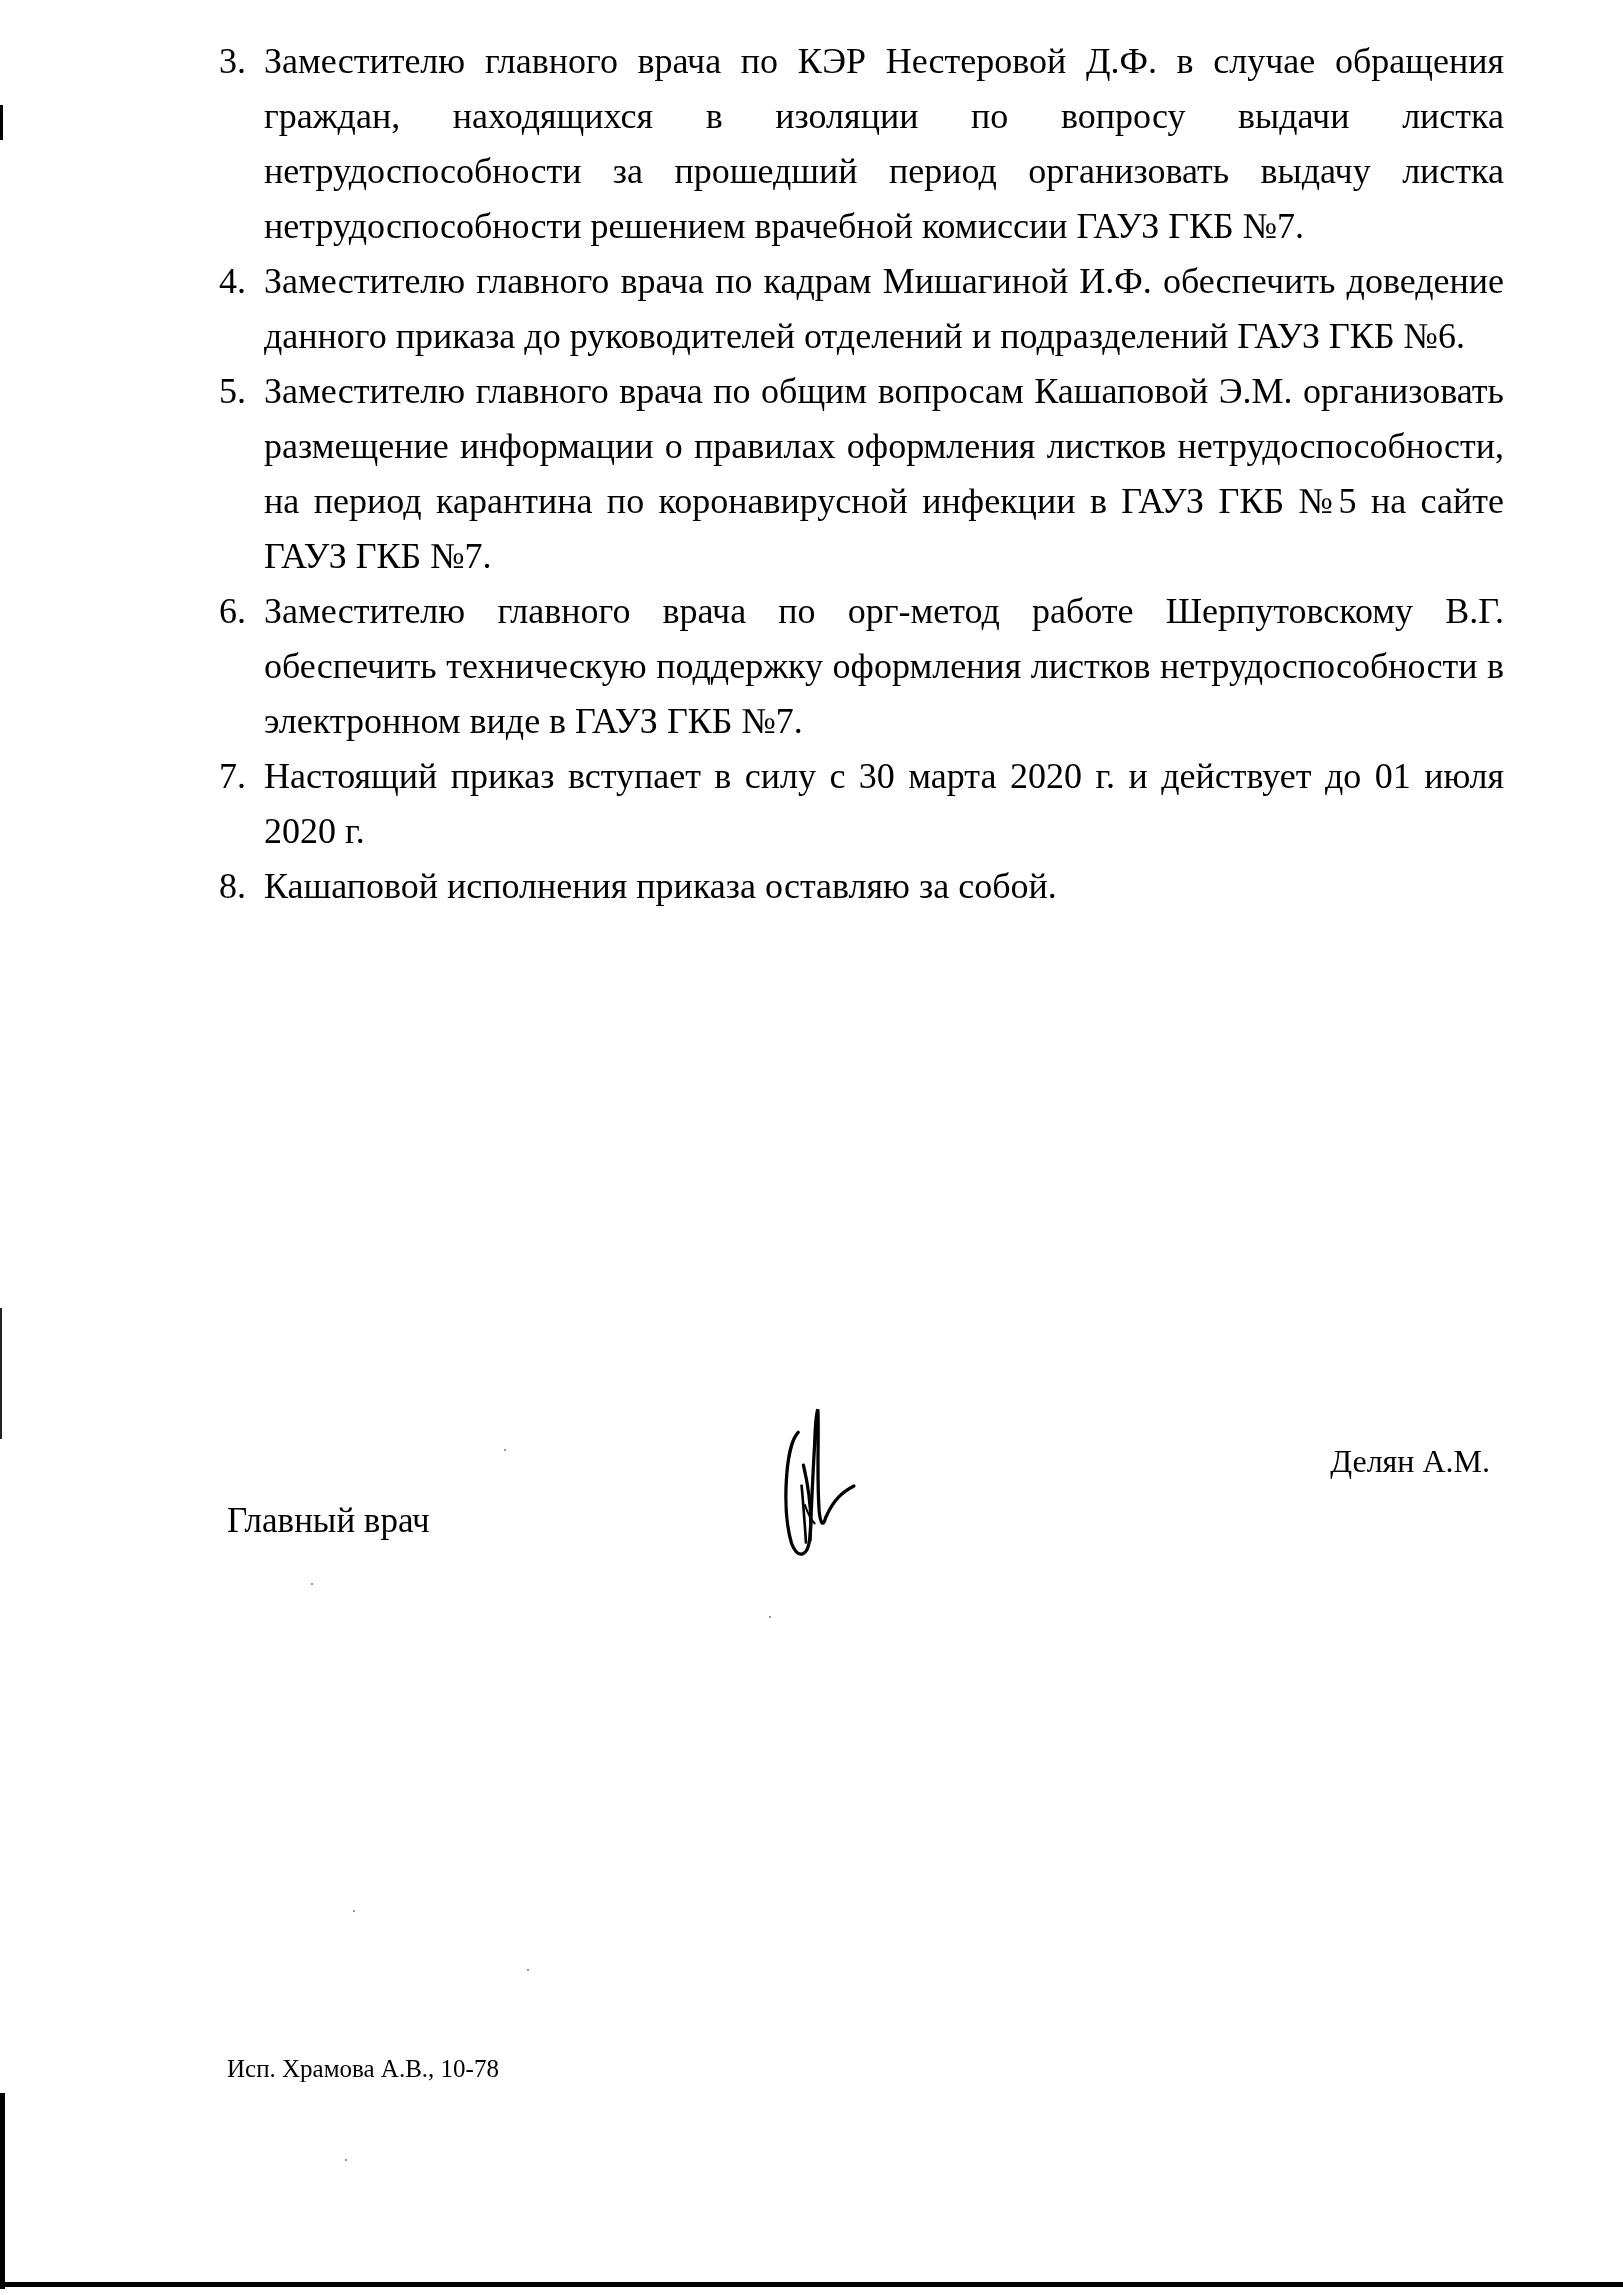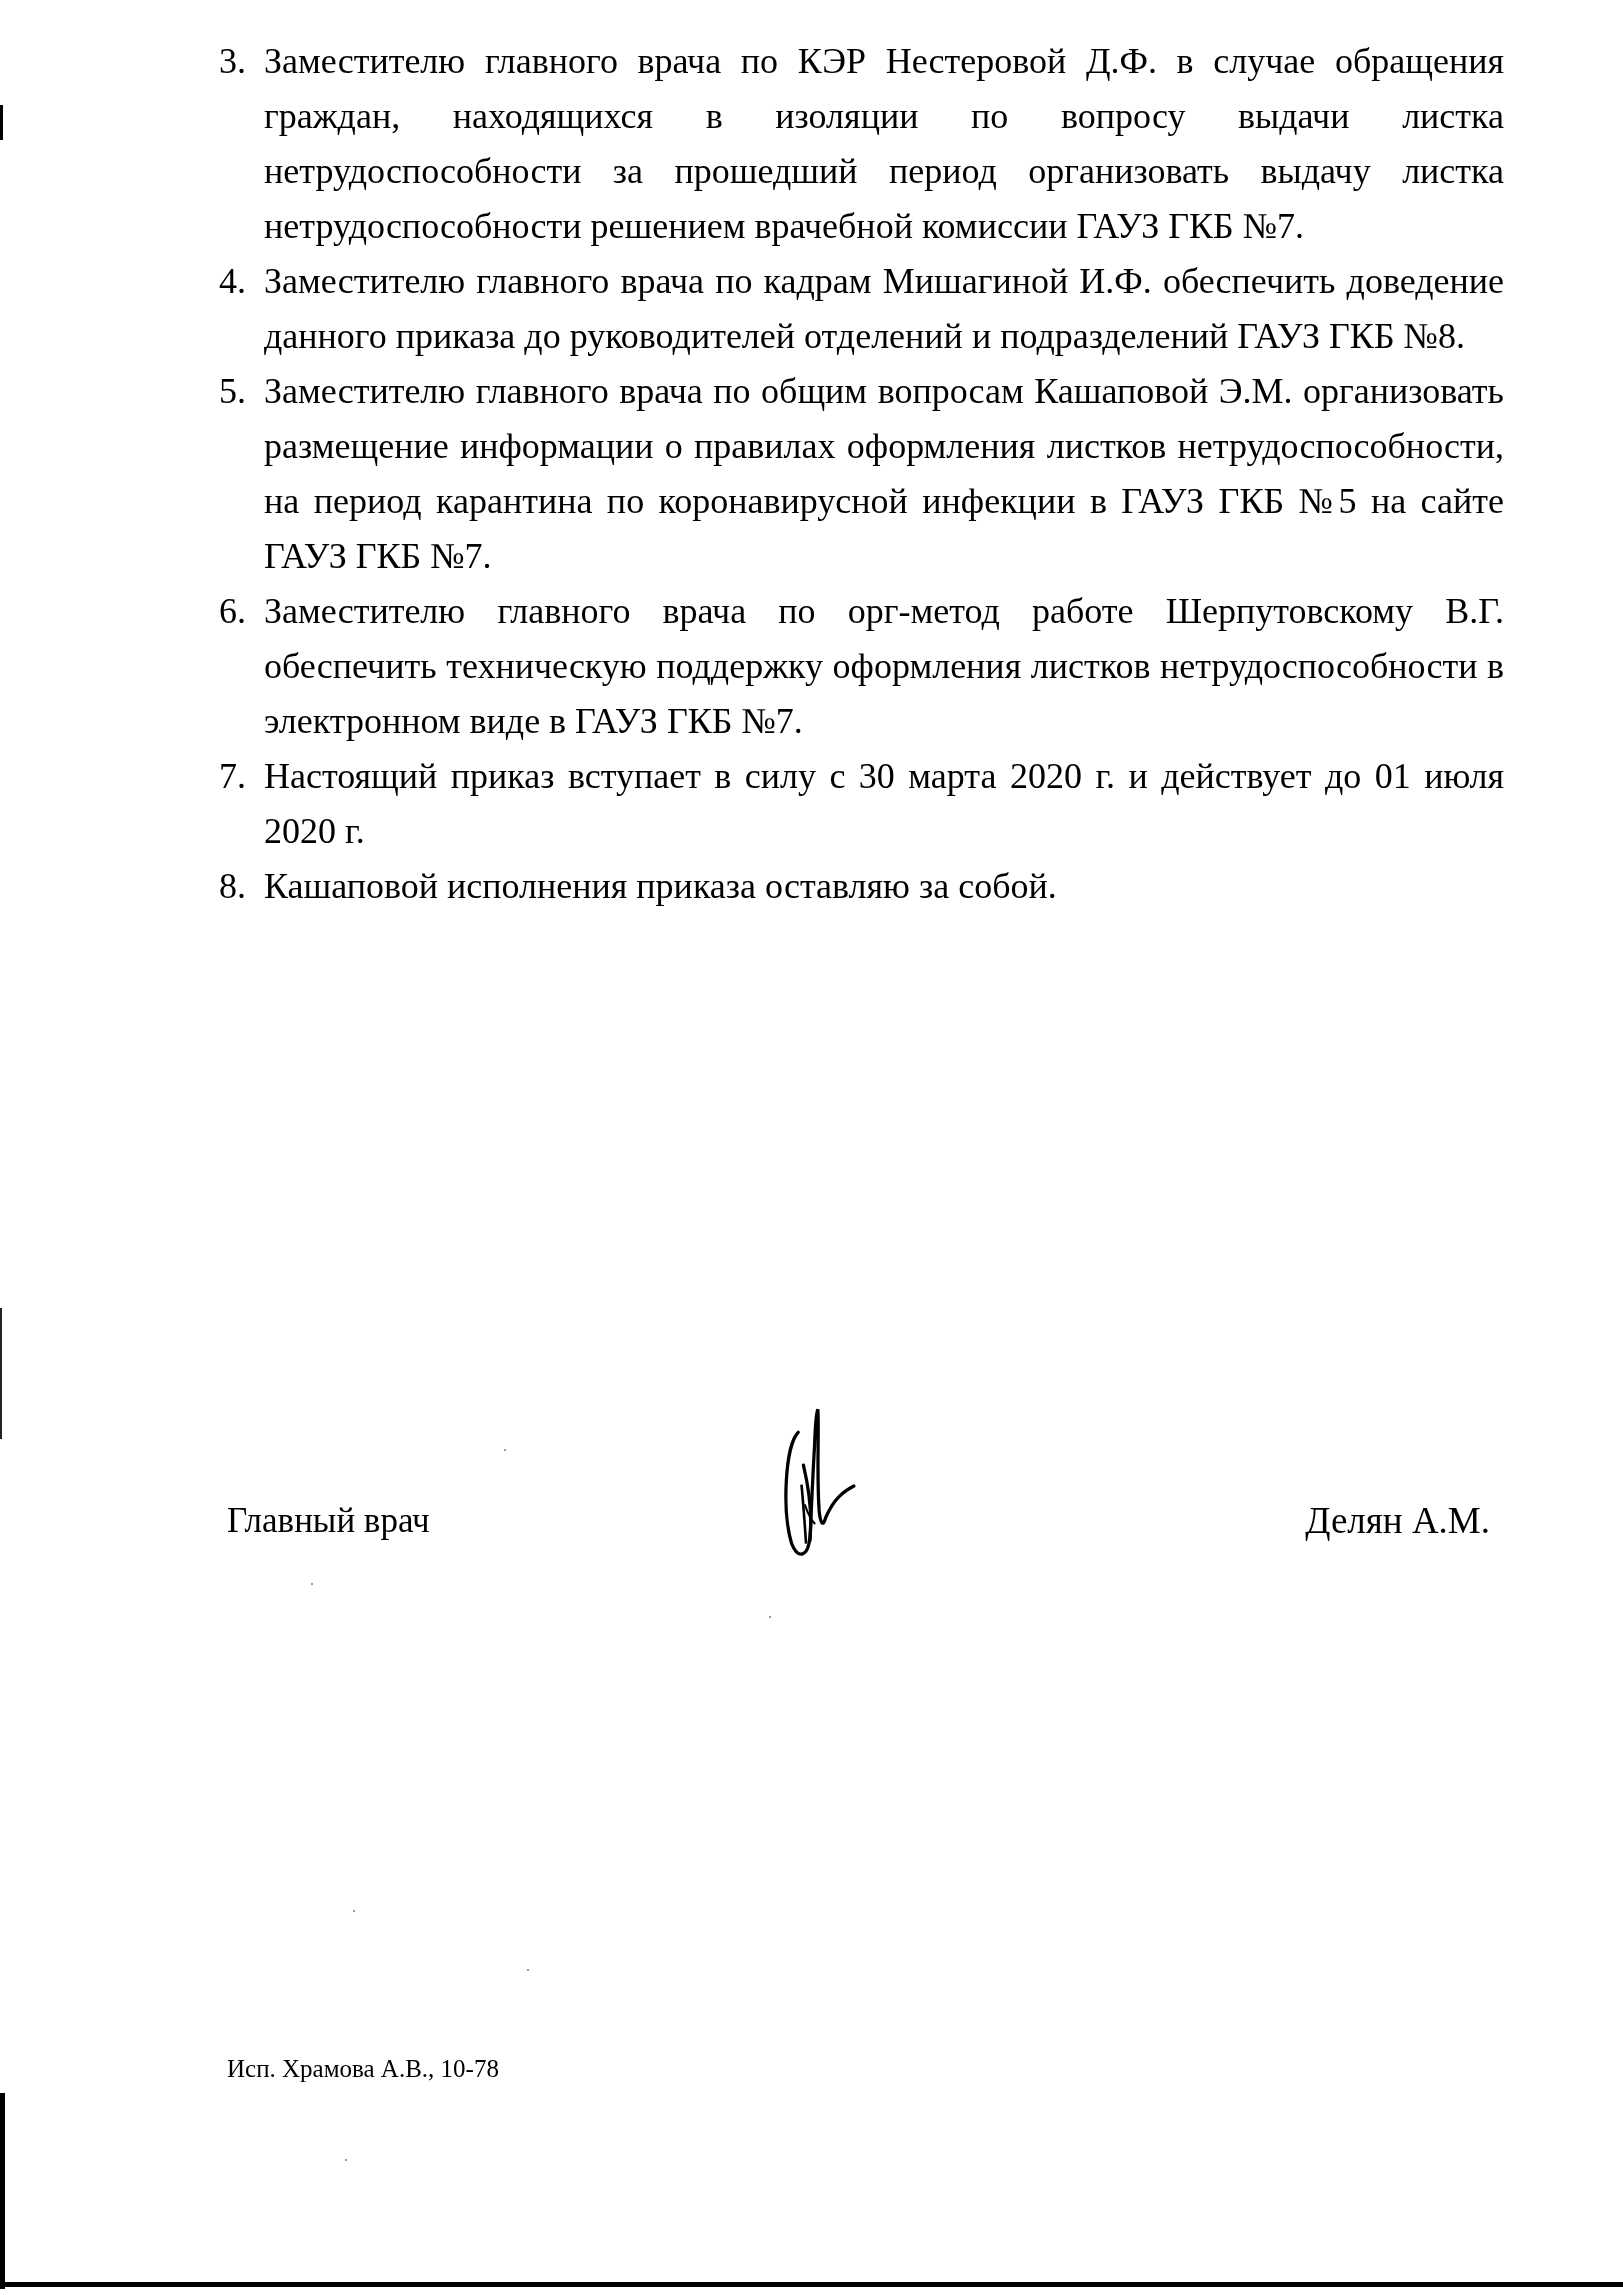--- a/index.html
+++ b/index.html
@@ -13,21 +13,21 @@
     position: absolute; left: 219px; top: 34px; width: 1285px;
     font-size: 36px; line-height: 55px;
   }
   .item { position: relative; padding-left: 39px; margin-bottom: 0px; text-align: justify; }
   .item .num { position: absolute; left: 0; top: 0; }
   .item .text { display: block; margin-left: 6px; }
   .sig-left {
     position: absolute; left: 227px; top: 1498px; font-size: 35px; line-height: 46px;
   }
   .sig-right {
-    position: absolute; right: 133px; top: 1498px; font-size: 37px; line-height: 46px;
+    position: absolute; right: 133px; top: 1438px; font-size: 32px; line-height: 46px;
   }
   .signature { position: absolute; left: 772px; top: 1406px; width: 131px; height: 164px; }
   .footer {
     position: absolute; left: 227px; top: 2057px; font-size: 25px; line-height: 23.6px;
   }
   .edge-left-top { position: absolute; left: 0; top: 105px; width: 2.6px; height: 35px; background: #000; }
   .edge-left-mid { position: absolute; left: 0; top: 1308px; width: 2px; height: 131px; background: #222; }
   .edge-left-bottom { position: absolute; left: 0; top: 2093px; width: 5.2px; height: 196px; background: #000; }
   .edge-bottom { position: absolute; left: 0; top: 2282px; width: 1623px; height: 4.6px; background: #000; }
   .speck { position: absolute; width: 2px; height: 2px; background: #777; border-radius: 50%; }
@@ -42,21 +42,21 @@
   <div class="edge-left-bottom"></div>
   <div class="edge-bottom"></div>
 
   <div class="list">
     <div class="item">
       <span class="num">3.</span>
       <span class="text">Заместителю главного врача по КЭР Нестеровой Д.Ф. в случае обращения граждан, находящихся в изоляции по вопросу выдачи листка нетрудоспособности за прошедший период организовать выдачу листка нетрудоспособности решением врачебной комиссии ГАУЗ ГКБ №7.</span>
     </div>
     <div class="item" style="margin-top:0px;">
       <span class="num">4.</span>
-      <span class="text">Заместителю главного врача по кадрам Мишагиной И.Ф. обеспечить доведение данного приказа до руководителей отделений и подразделений ГАУЗ ГКБ №8.</span>
+      <span class="text">Заместителю главного врача по кадрам Мишагиной И.Ф. обеспечить доведение данного приказа до руководителей отделений и подразделений ГАУЗ ГКБ №6.</span>
     </div>
     <div class="item">
       <span class="num">5.</span>
       <span class="text">Заместителю главного врача по общим вопросам Кашаповой Э.М. организовать размещение информации о правилах оформления листков нетрудоспособности, на период карантина по коронавирусной инфекции в ГАУЗ ГКБ №5 на сайте ГАУЗ ГКБ №7.</span>
     </div>
     <div class="item">
       <span class="num">6.</span>
       <span class="text">Заместителю главного врача по орг-метод работе Шерпутовскому В.Г. обеспечить техническую поддержку оформления листков нетрудоспособности в электронном виде в ГАУЗ ГКБ №7.</span>
     </div>
     <div class="item">

